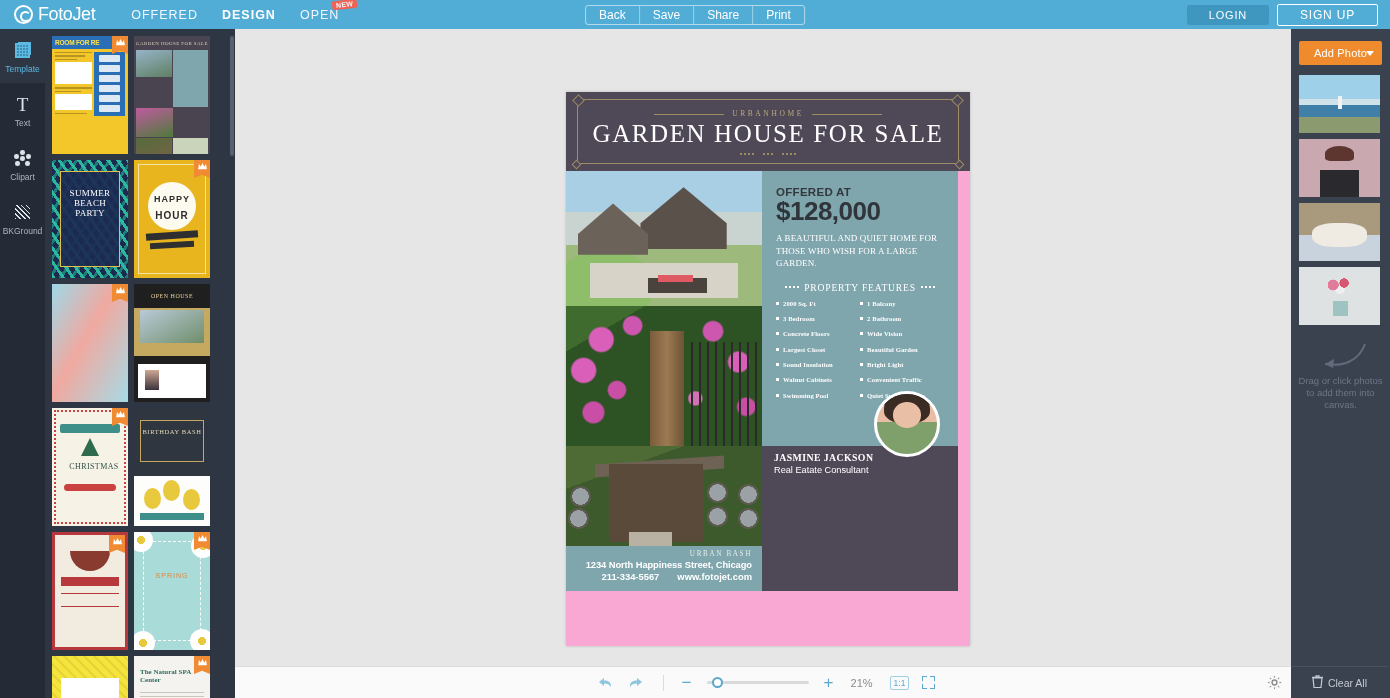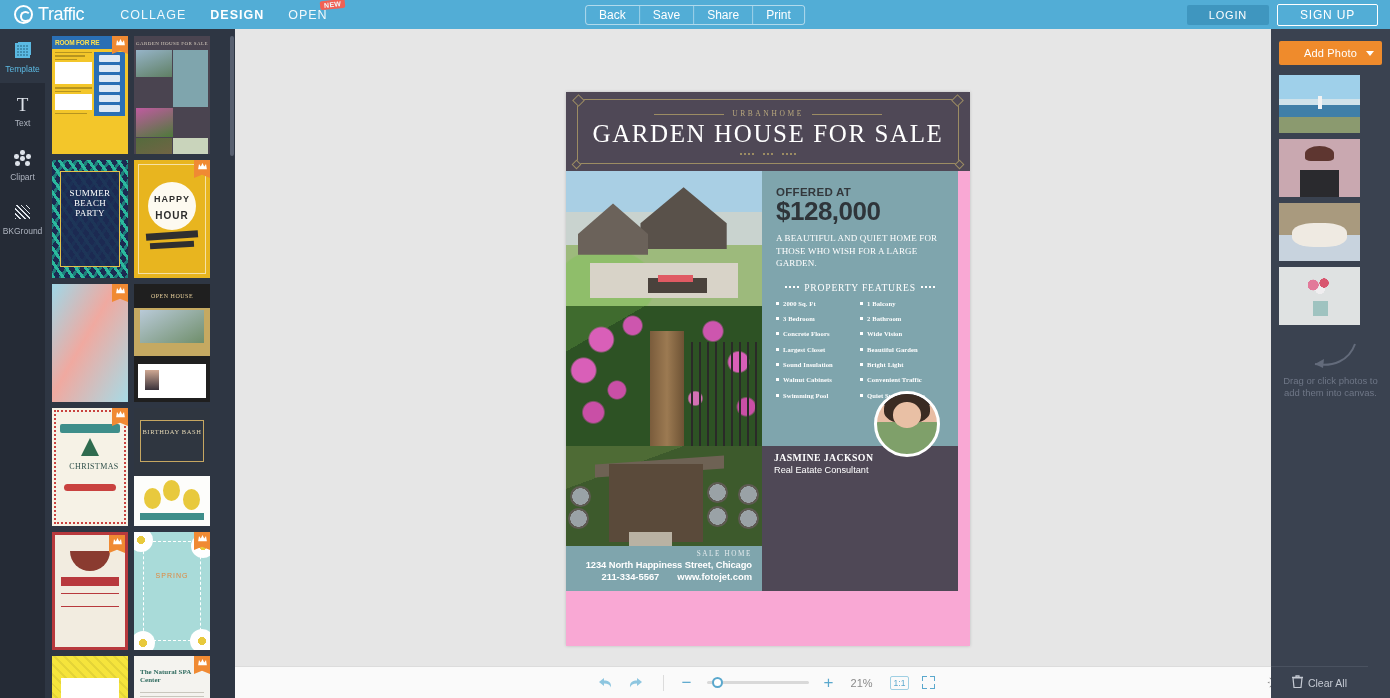--- a/index.html
+++ b/index.html
@@ -368,21 +368,21 @@
   .zoom-val { font-size: 11px; color: #8a8a8a; margin: 0 9px; min-width: 26px; }
   .box-btn { border: 1px solid #9fcfe3; color: #5aa8cd; font-size: 8.5px; padding: 1px 3px;
     border-radius: 2px; cursor: pointer; margin-right: 9px; }
   .fs-ico { width: 13px; height: 13px; position: relative; cursor: pointer; }
   .fs-ico i { position: absolute; width: 5px; height: 5px; border: 1.6px solid #5aa8cd; }
   .gear-btn { position: absolute; right: 10px; width: 18px; height: 18px; cursor: pointer;
     display: flex; align-items: center; justify-content: center; color: #8a8a8a; }
 
   
   .right-panel {
-    position: absolute; top: 29px; right: 0; width: 119px; height: 669px;
+    position: absolute; top: 29px; right: 0; width: 99px; height: 669px;
     background: #3a4250;
   }
   .add-photo {
     margin: 12px 8px 0; height: 24px; background: #ef8b2c; color: #fff;
     border-radius: 2px; display: flex; align-items: center; justify-content: center;
     font-size: 11px; cursor: pointer; position: relative; letter-spacing: 0.2px;
   }
   .add-photo .chev {
     position: absolute; right: 8px; width: 0; height: 0;
     border-left: 4px solid transparent; border-right: 4px solid transparent;
@@ -417,24 +417,24 @@
   }
 </style>
 </head>
 <body>
 
 <div class="app">
 
   <div class="header">
     <div class="logo-wrap">
       <div class="logo-mark"></div>
-      <div class="logo-text">Traffic</div>
+      <div class="logo-text">FotoJet</div>
     </div>
     <div class="nav">
-      <div class="nav-item">COLLAGE</div>
+      <div class="nav-item">OFFERED</div>
       <div class="nav-item active">DESIGN</div>
       <div class="nav-item nav-edit">
         <span>OPEN</span>
         <span class="badge-new">NEW</span>
       </div>
     </div>
     <div class="center-btns">
       <div class="cbtn">Back</div>
       <div class="cbtn">Save</div>
       <div class="cbtn">Share</div>
@@ -778,21 +778,21 @@
               <div class="shed"></div>
             <div class="brl" style="left:4px;top:40%"></div>
             <div class="brl" style="left:2px;top:62%"></div>
             <div class="brl" style="left:72%;top:36%"></div>
             <div class="brl" style="left:88%;top:38%"></div>
             <div class="brl" style="left:72%;top:60%"></div>
             <div class="brl" style="left:88%;top:62%"></div>
             <div class="path"></div>
           </div>
           <div class="foot-left">
-            <div class="foot-brand">SALE HOME</div>
+            <div class="foot-brand">URBAN BASH</div>
             <div class="foot-addr">1234 North Happiness Street, Chicago</div>
             <div class="foot-row">
               <span>211-334-5567</span>
               <span>www.fotojet.com</span>
             </div>
           </div>
         </div>
         <div class="bot-right">
           <div class="img-map">
             <div class="yel" style="left:48%;top:0;width:3px;height:34%"></div>

